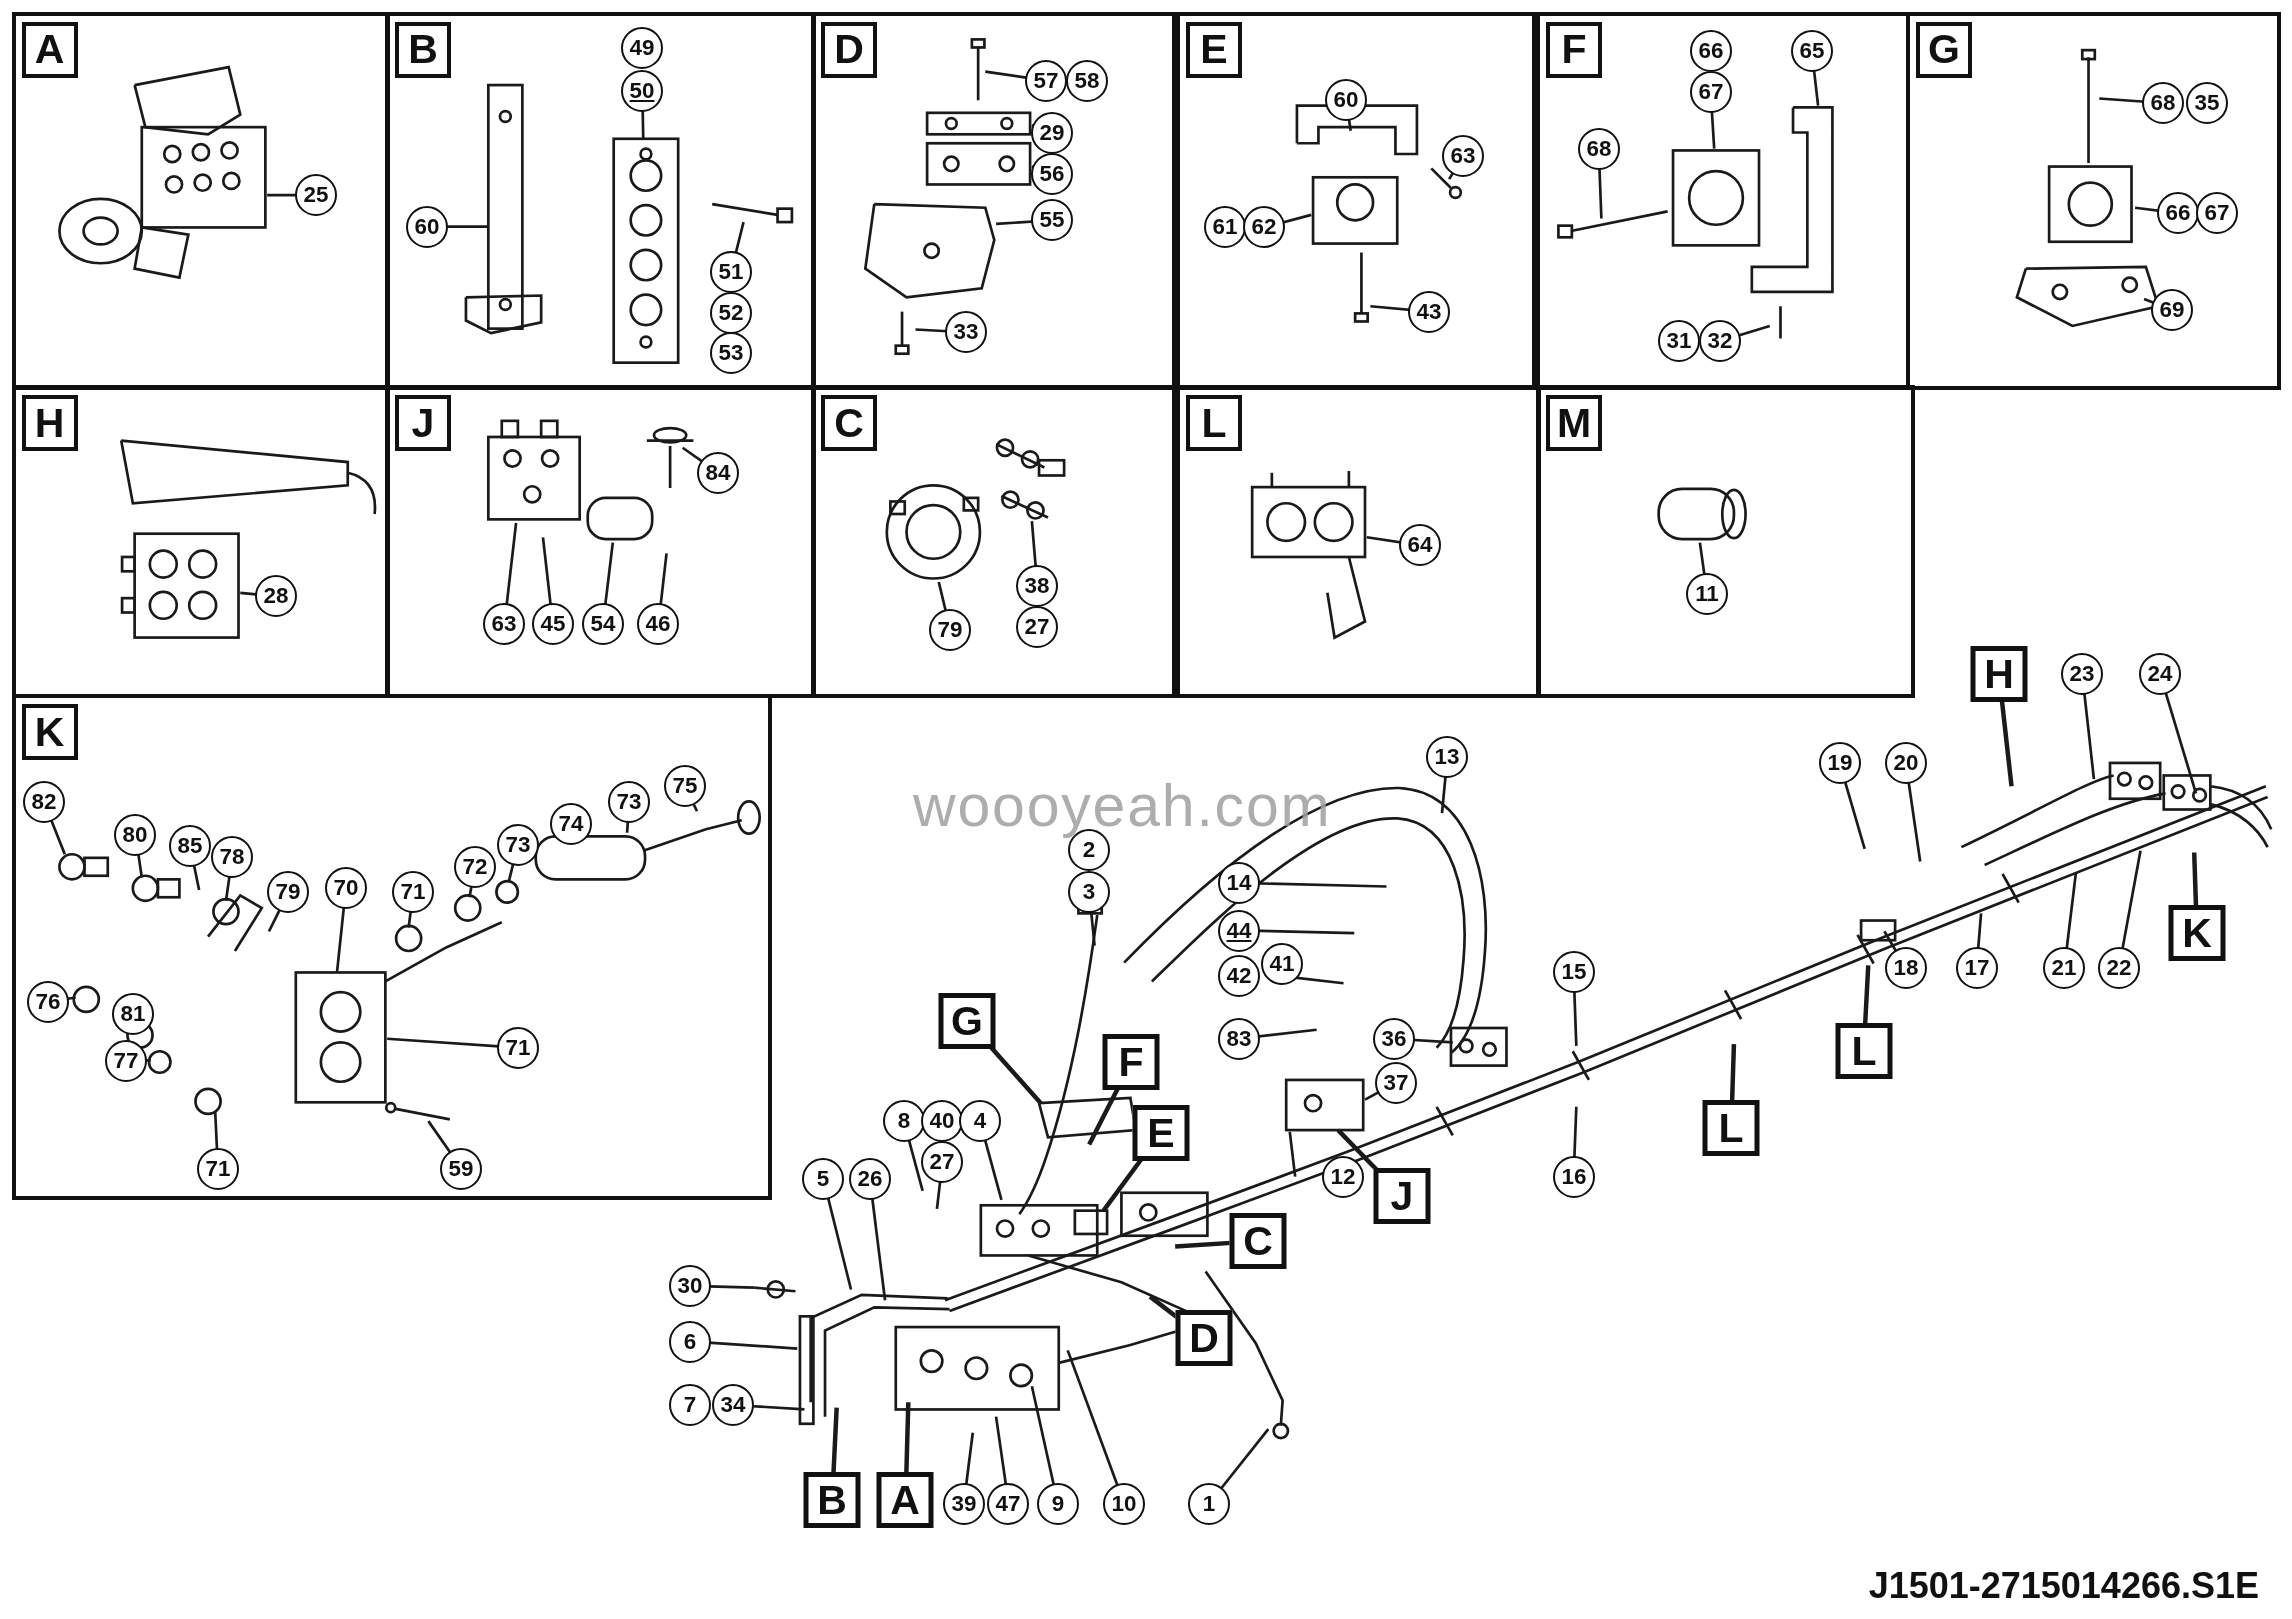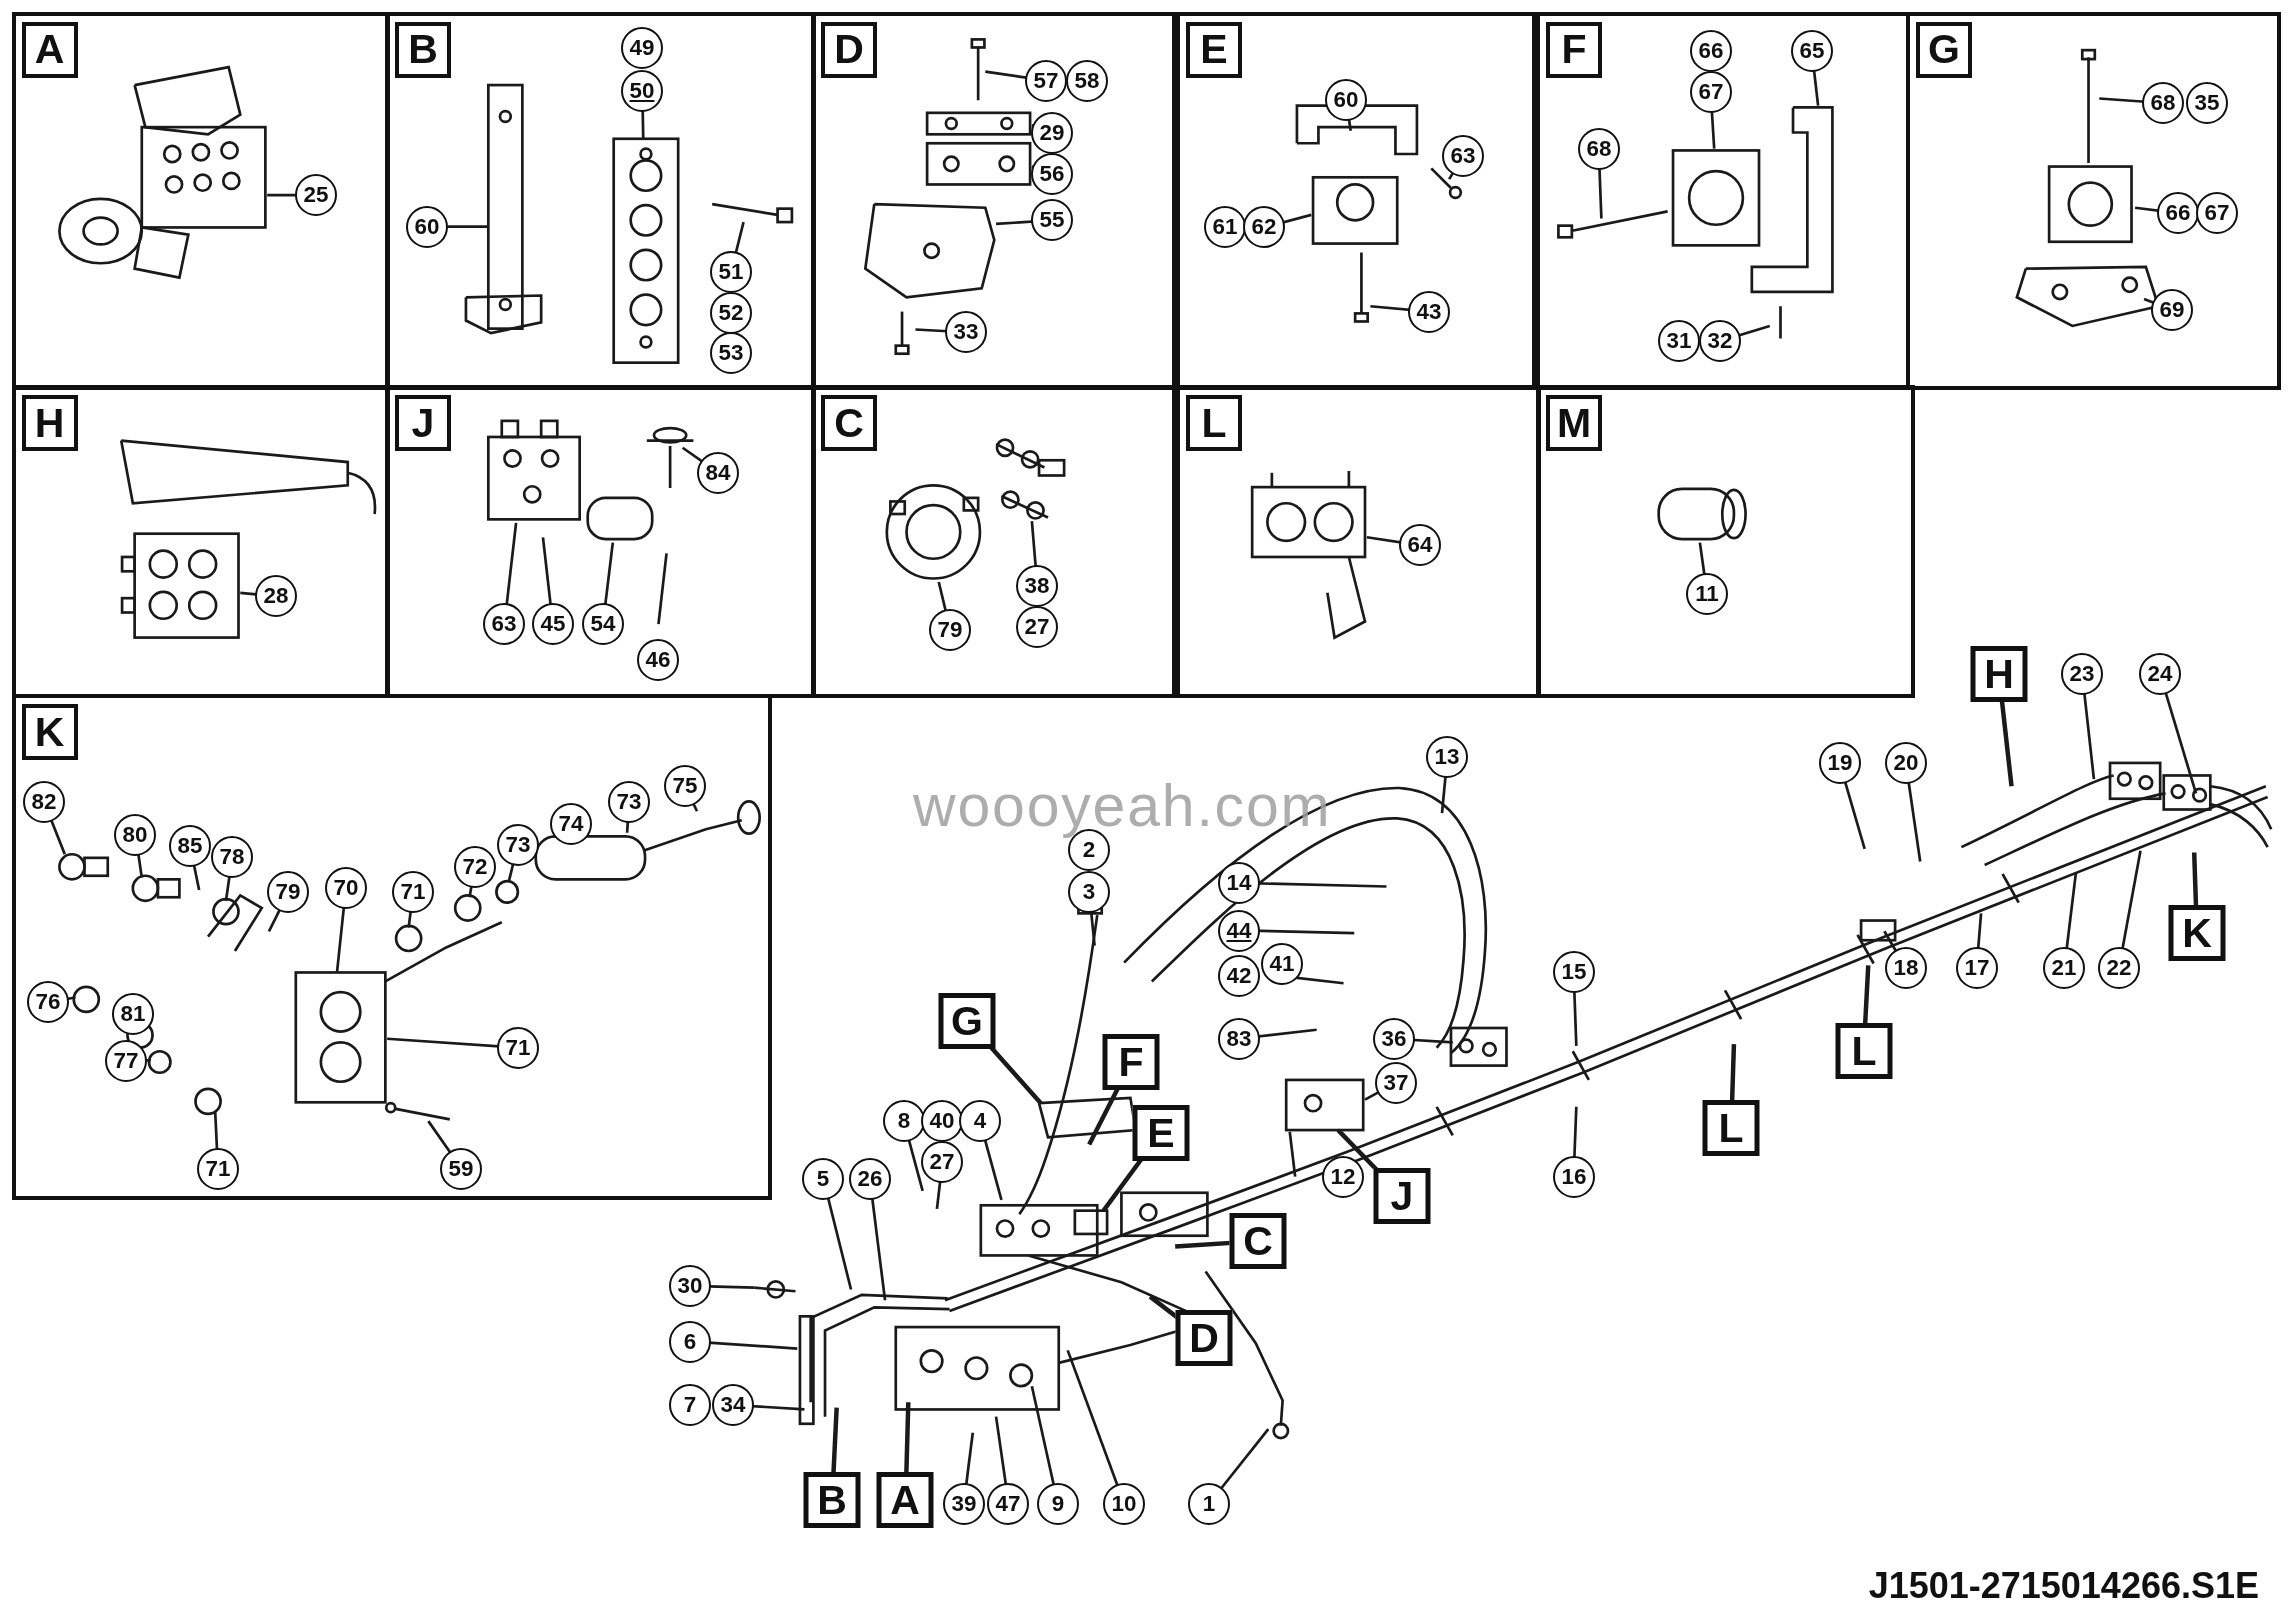--- a/index.html
+++ b/index.html
@@ -376,21 +376,21 @@
     <div class="callout" style="left: 2172px; top: 310px;">69</div>
     <div class="sec" style="left: 11.6px; top: 385px; width: 378px; height: 313px;"></div>
     <div class="sec-label" style="left: 21.5px; top: 395px;">H</div>
     <div class="callout" style="left: 276px; top: 596px;">28</div>
     <div class="sec" style="left: 385px; top: 385px; width: 431px; height: 313px;"></div>
     <div class="sec-label" style="left: 395px; top: 395px;">J</div>
     <div class="callout" style="left: 718px; top: 473px;">84</div>
     <div class="callout" style="left: 504px; top: 624px;">63</div>
     <div class="callout" style="left: 553px; top: 624px;">45</div>
     <div class="callout" style="left: 603px; top: 624px;">54</div>
-    <div class="callout" style="left: 658px; top: 624px; margin-top: 36px;">46</div>
+    <div class="callout" style="left: 658px; top: 624px;">46</div>
     <div class="sec" style="left: 811px; top: 385px; width: 365px; height: 313px;"></div>
     <div class="sec-label" style="left: 821px; top: 395px;">C</div>
     <div class="callout" style="left: 1037px; top: 586px;">38</div>
     <div class="callout" style="left: 1037px; top: 627px;">27</div>
     <div class="callout" style="left: 950px; top: 630px;">79</div>
     <div class="sec" style="left: 1176px; top: 385px; width: 365px; height: 313px;"></div>
     <div class="sec-label" style="left: 1186px; top: 395px;">L</div>
     <div class="callout" style="left: 1420px; top: 545px;">64</div>
     <div class="sec" style="left: 1536px; top: 385px; width: 379px; height: 313px;"></div>
     <div class="sec-label" style="left: 1546px; top: 395px;">M</div>

